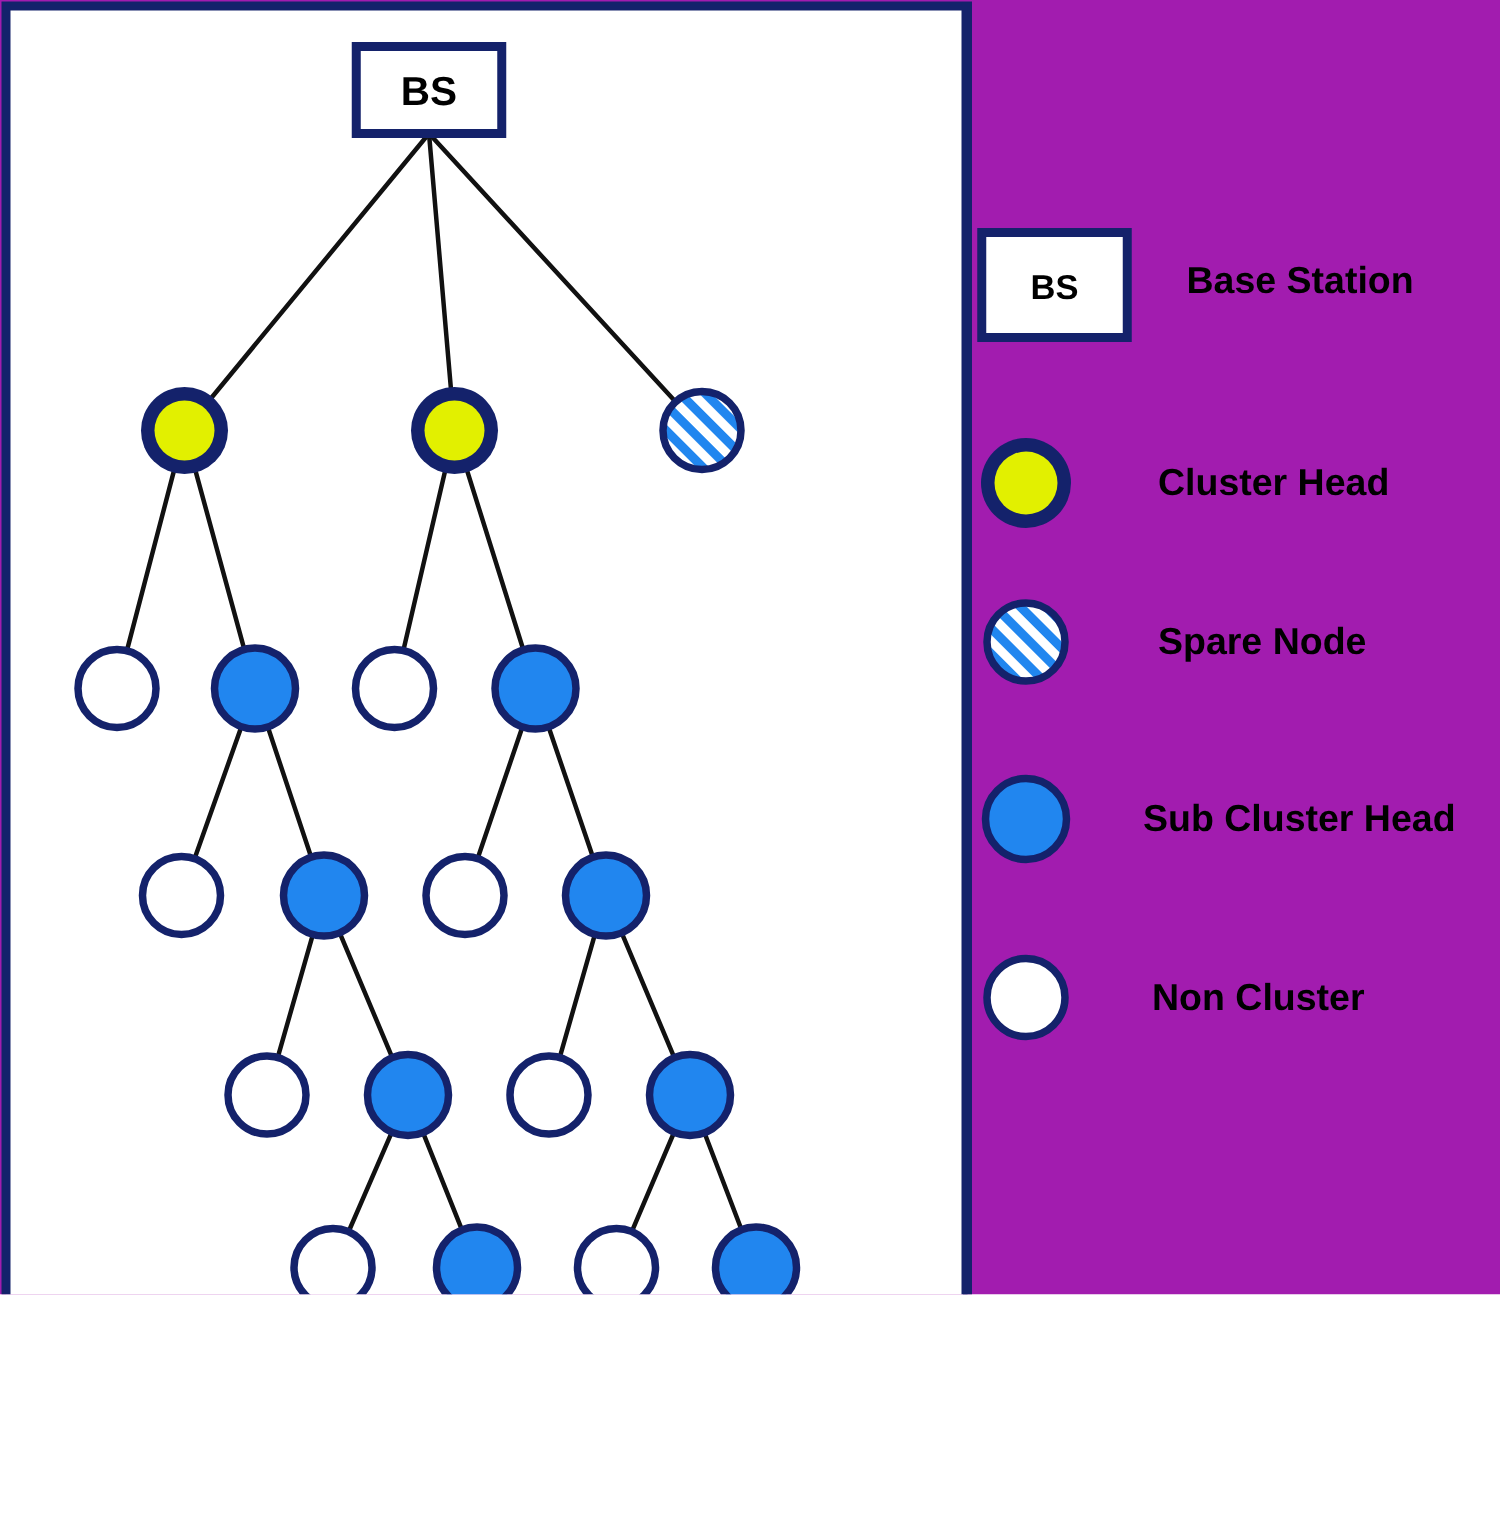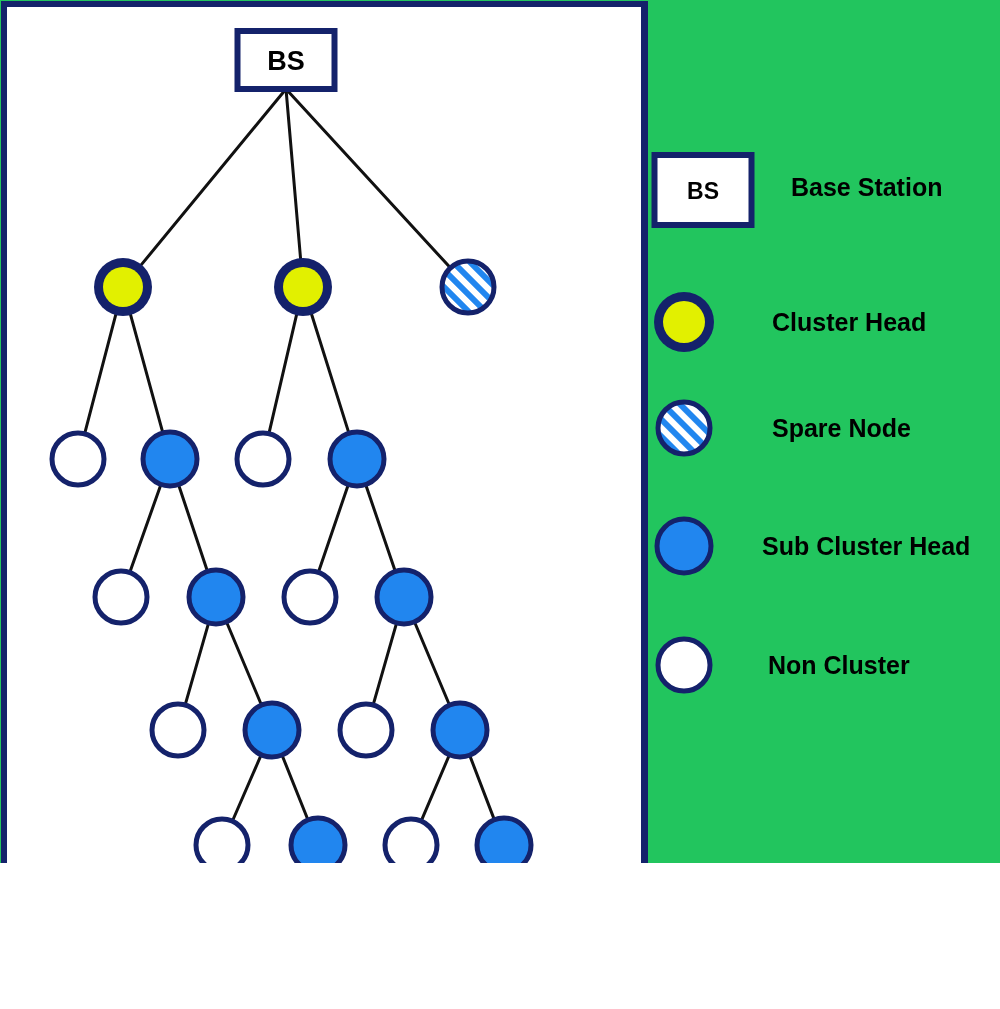--- a/index.html
+++ b/index.html
@@ -7,21 +7,21 @@
     padding: 0;
     background: #ffffff;
   }
   body {
     font-family: "Liberation Sans", sans-serif;
   }
   #page {
     position: relative;
     width: 1000px;
     height: 863px;
-    background: #22c55e;
+    background: #a21caf;
     overflow: hidden;
   }
   #diagram-svg {
     position: absolute;
     left: 0;
     top: 0;
     width: 1000px;
     height: 1009px;
   }
   .frame-rect {

